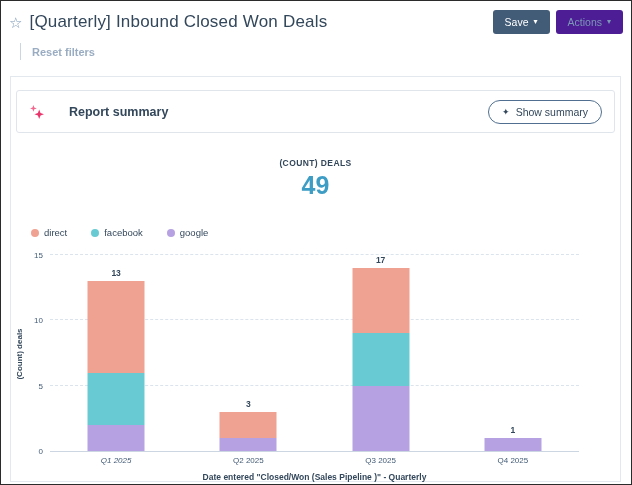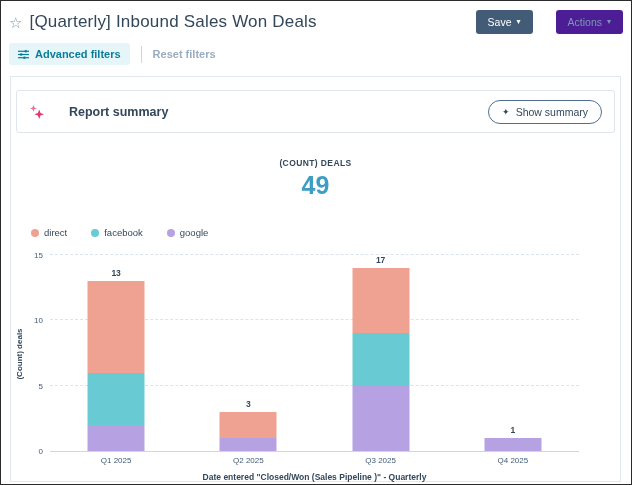--- a/index.html
+++ b/index.html
@@ -7,21 +7,21 @@
   body {
     font-family: "Liberation Sans", sans-serif;
     background:#fff; color:#33475b;
     border:1px solid #2b2b2b;
     overflow:hidden; position:relative;
   }
   
   .header { display:flex; align-items:center; padding:9px 8px 2px 8px; }
   .star { font-size:15px; color:#7c98b6; margin-right:7px; cursor:pointer; line-height:1; }
   .page-title { font-size:17px; font-weight:500; color:#33475b; flex:1; letter-spacing:0.2px; }
-  .hdr-buttons { display:flex; gap:23px; }
+  .hdr-buttons { display:flex; gap:6px; }
   .btn { border:none; border-radius:3px; font-family:inherit; font-size:10.5px;
          padding:6px 12px; cursor:pointer; display:inline-flex; align-items:center; gap:5px; }
   .btn-dark { background:#425b76; color:#fff; }
   .btn-muted { background:#4c1d95; color:#7c98b6;text-align:center; }
   .caret { font-size:8px; line-height:1; }
   
   .filter-bar { display:flex; align-items:center; padding:7px 8px 0 8px; }
   .adv-chip { display:flex; align-items:center; gap:6px; background:#e5f5f8; color:#0b7c9b;
               font-size:11px; font-weight:bold; padding:5px 9px; border-radius:3px; cursor:pointer; }
   .vdiv { width:1px; height:17px; background:#cbd6e2; margin:0 11px; }
@@ -65,47 +65,34 @@
   .x-tick { position:absolute; transform:translateX(-50%); font-size:8px;
             color:#425b76; white-space:nowrap; }
   .axis-title { margin:3px 41px 0 39px; text-align:center; font-size:8.5px;
                 font-weight:bold; color:#33475b; }
 </style>
 </head>
 <body>
 
 <div class="header">
   <span class="star">☆</span>
-  <div class="page-title">[Quarterly] Inbound Sales Won Deals</div>
+  <div class="page-title">[Quarterly] Inbound Closed Won Deals</div>
   <div class="hdr-buttons">
     <button class="btn btn-dark">
       <span>Save</span>
       <span class="caret">▾</span>
     </button>
     <button class="btn btn-muted">
       <span>Actions</span>
       <span class="caret">▾</span>
     </button>
   </div>
 </div>
 
 <div class="filter-bar">
-  <span class="adv-chip">
-    <svg width="11" height="11" viewBox="0 0 12 12">
-      <g stroke="#0b7c9b" stroke-width="1.3" fill="#0b7c9b">
-        <line x1="0" y1="2.5" x2="12" y2="2.5"></line>
-        <line x1="0" y1="6" x2="12" y2="6"></line>
-        <line x1="0" y1="9.5" x2="12" y2="9.5"></line>
-        <circle cx="8.5" cy="2.5" r="1.4" stroke="none"></circle>
-        <circle cx="3.5" cy="6" r="1.4" stroke="none"></circle>
-        <circle cx="7" cy="9.5" r="1.4" stroke="none"></circle>
-      </g>
-    </svg>
-    <span>Advanced filters</span>
-  </span>
   <span class="vdiv"></span>
   <span class="reset-filters">Reset filters</span>
 </div>
 
 <div class="card">
 
   <div class="summary-box">
     <div class="summary-left">
       <svg width="16" height="16" viewBox="0 0 16 16">
         <path d="M4.4 1 L5.3 3.5 L7.8 4.4 L5.3 5.3 L4.4 7.8 L3.5 5.3 L1 4.4 L3.5 3.5 Z" fill="#f2698f"></path>
@@ -166,20 +153,20 @@
           <div class="bar-seg" style="height: 33.3333%; background: rgb(240, 162, 146);"></div>
           <span class="bar-total" style="bottom: calc(93.3333% + 3px);">17</span>
         </div>
         <div class="bar" style="left: 87.5%;">
           <div class="bar-seg" style="height: 6.66667%; background: rgb(182, 161, 226);"></div>
           <span class="bar-total" style="bottom: calc(6.66667% + 3px);">1</span>
         </div>
       </div>
   </div>
   <div class="x-ticks">
-      <span class="x-tick" style="left: 12.5%;">Q1 2025</span>
+      <span class="x-tick" style="left: 12.5%; font-style: italic;">Q1 2025</span>
       <span class="x-tick" style="left: 37.5%;">Q2 2025</span>
       <span class="x-tick" style="left: 62.5%;">Q3 2025</span>
       <span class="x-tick" style="left: 87.5%;">Q4 2025</span>
     </div>
   <div class="axis-title">Date entered "Closed/Won (Sales Pipeline )" - Quarterly</div>
 
 </div>
 
 </body></html>

